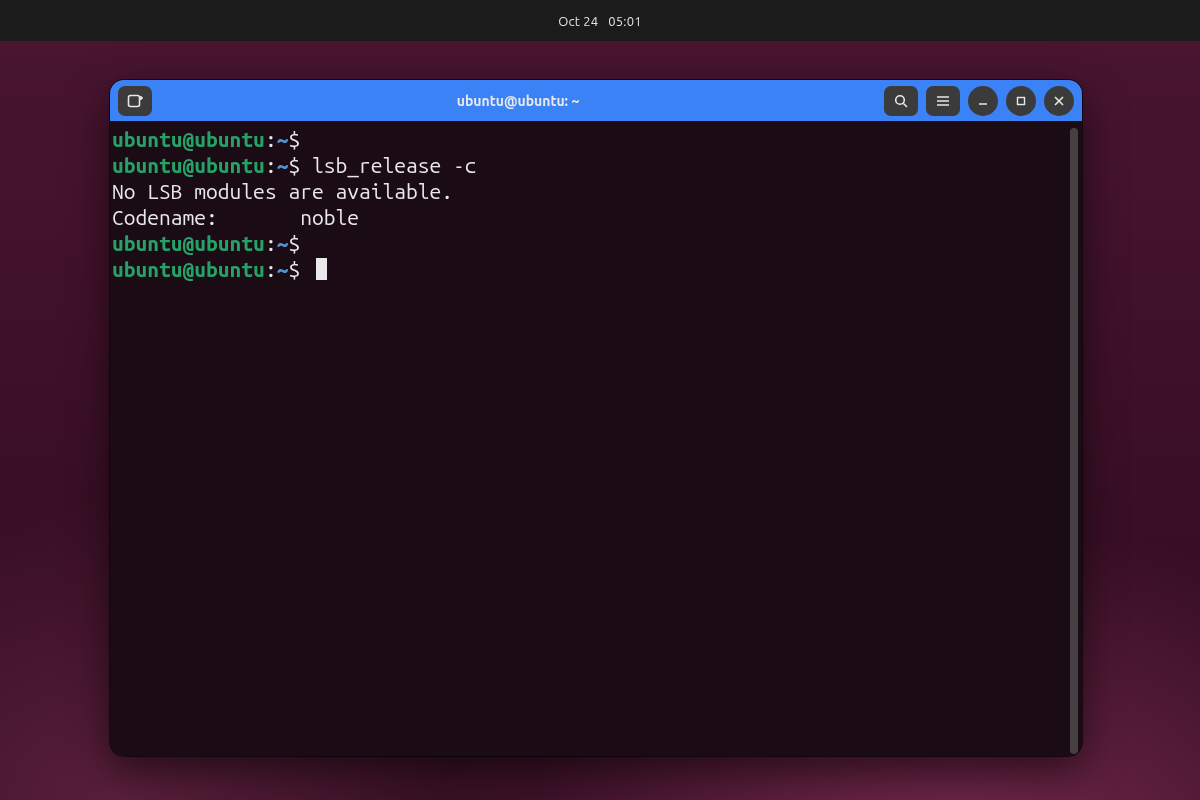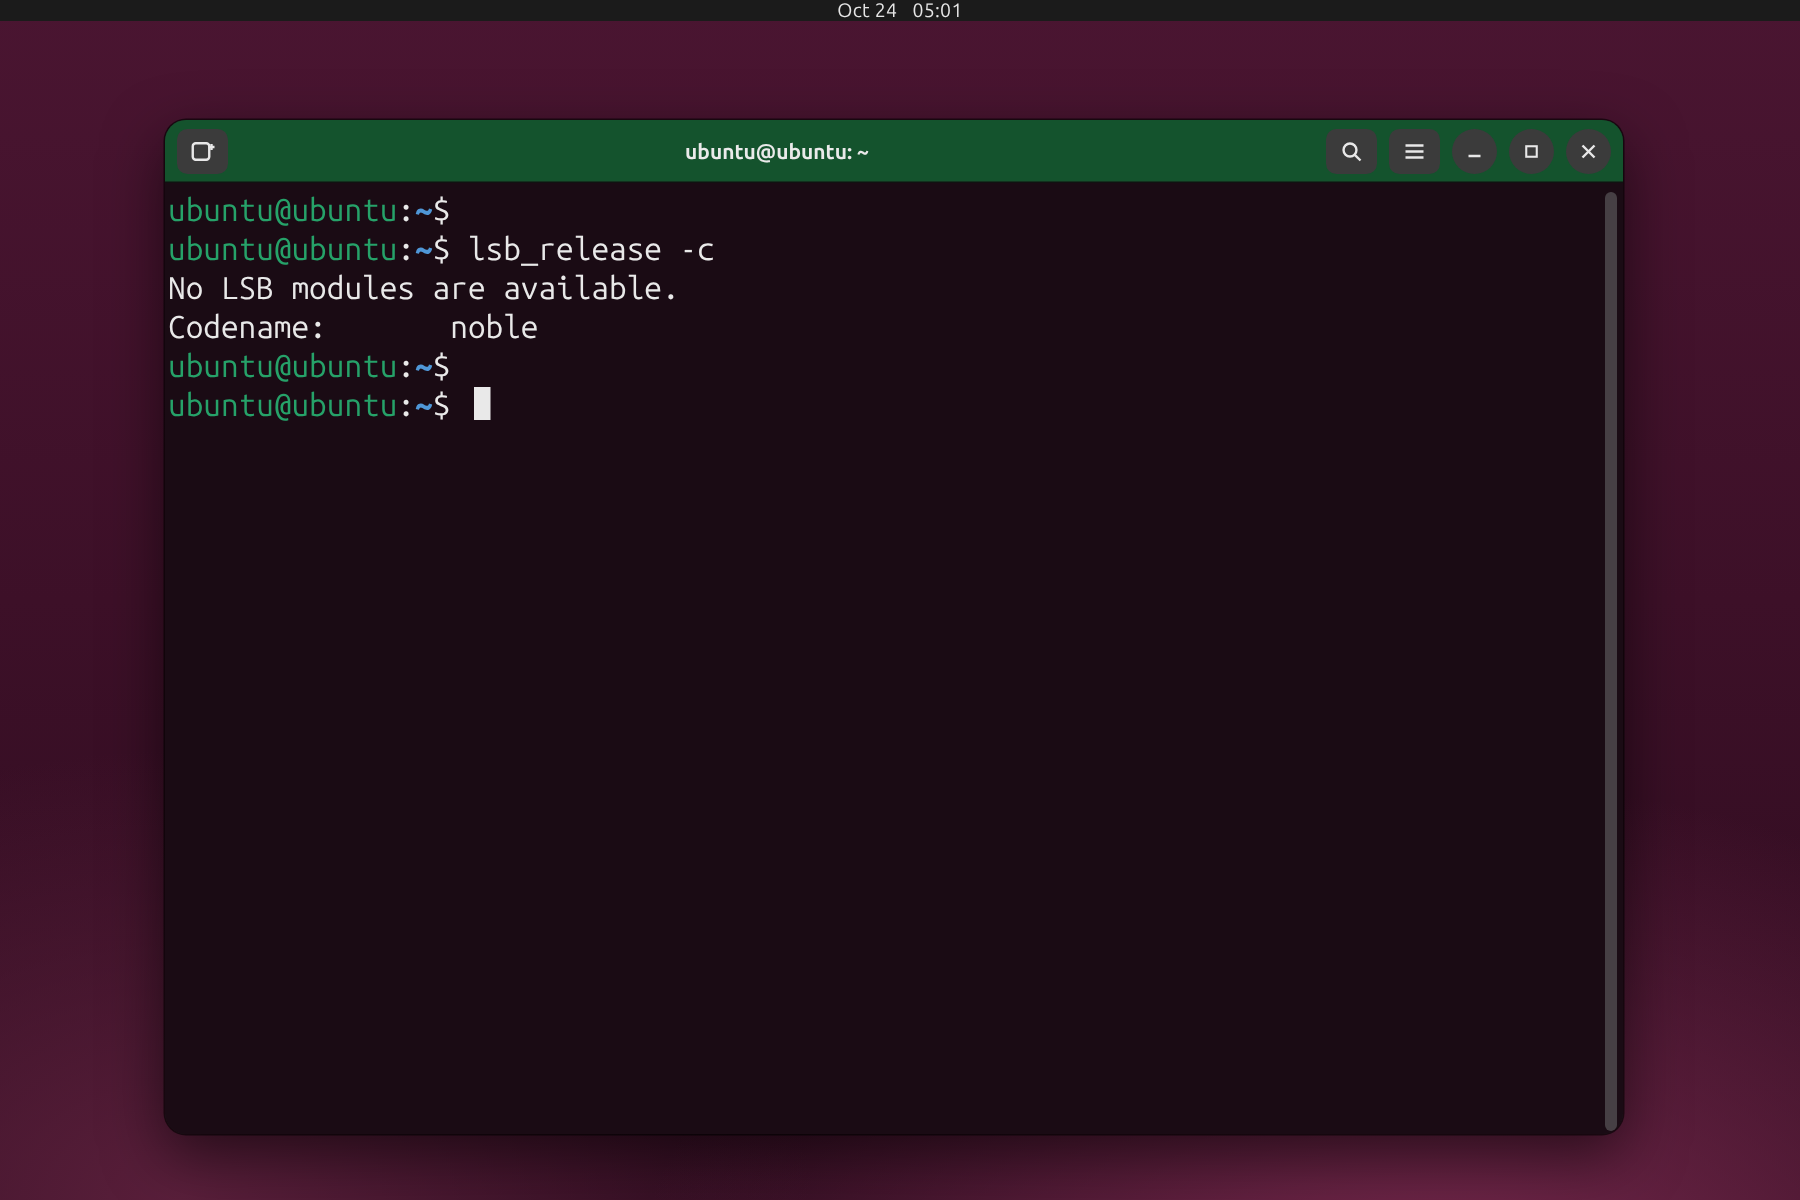--- a/index.html
+++ b/index.html
@@ -6,35 +6,35 @@
   html, body { width: 1200px; height: 800px; overflow: hidden; font-family: "Ubuntu", "DejaVu Sans", sans-serif; }
   body {
     background:
       radial-gradient(ellipse 900px 600px at 80% 110%, #7a2a4f 0%, rgba(122,42,79,0) 60%),
       radial-gradient(ellipse 700px 500px at 10% 100%, #5a1f3b 0%, rgba(90,31,59,0) 60%),
       linear-gradient(180deg, #4a1531 0%, #3d1028 50%, #2e0c1f 100%);
     position: relative;
   }
   
   .topbar {
-    position: absolute; top:0; left:0; right:0; height:14px;
+    position: absolute; top:0; left:0; right:0; height:41px;
     background:#1b1b1b;
     display:flex; align-items:center; justify-content:center;
     color:#e6e6e6; font-size:13px; letter-spacing:.2px;
   }
   .topbar .clock { display:flex; gap:10px; }
   
   .window {
     position:absolute; left:110px; top:80px; width:972px; height:676px;
     border-radius:14px; overflow:hidden;
     box-shadow: 0 14px 40px rgba(0,0,0,.55), 0 0 0 1px rgba(0,0,0,.6);
     background:#1e1e1e;
   }
   .titlebar {
-    height:42px; background:#14532d;
+    height:42px; background:#3b82f6;
     display:flex; align-items:center; padding:0 8px; gap:8px;
     border-bottom:1px solid #111;
   }
   .tbtn {
     width:34px; height:30px; border-radius:7px;
     background:#3b3b3b; display:flex; align-items:center; justify-content:center;
     cursor:pointer; color:#e8e8e8;
   }
   .tbtn.newtab { width:34px; }
   .title-text { flex:1; text-align:center; color:#eaeaea; font-size:14px; font-weight:600; }
@@ -53,21 +53,21 @@
     display:flex;
   }
   .termtext { flex:1; white-space:pre; overflow:hidden; }
   .scroll {
     width:12px; background:transparent; position:relative;
   }
   .scroll .thumb {
     position:absolute; top:2px; right:2px; width:8px; height:100%;
     background:#6b6b6b; border-radius:4px; opacity:.55;
   }
-  .prompt-user { color:#26a269; font-weight:400;text-align:center; }
+  .prompt-user { color:#26a269; font-weight:700;text-align:center; }
   .prompt-sep  { color:#e9e9e9; }
   .prompt-path { color:#4f97d7; font-weight:700; }
   .cursor {
     display:inline-block; width:11px; height:22px; background:#e9e9e9;
     vertical-align:-3px; margin-left:4px;
   }
   svg { display:block; }
 </style>
 </head>
 <body>

